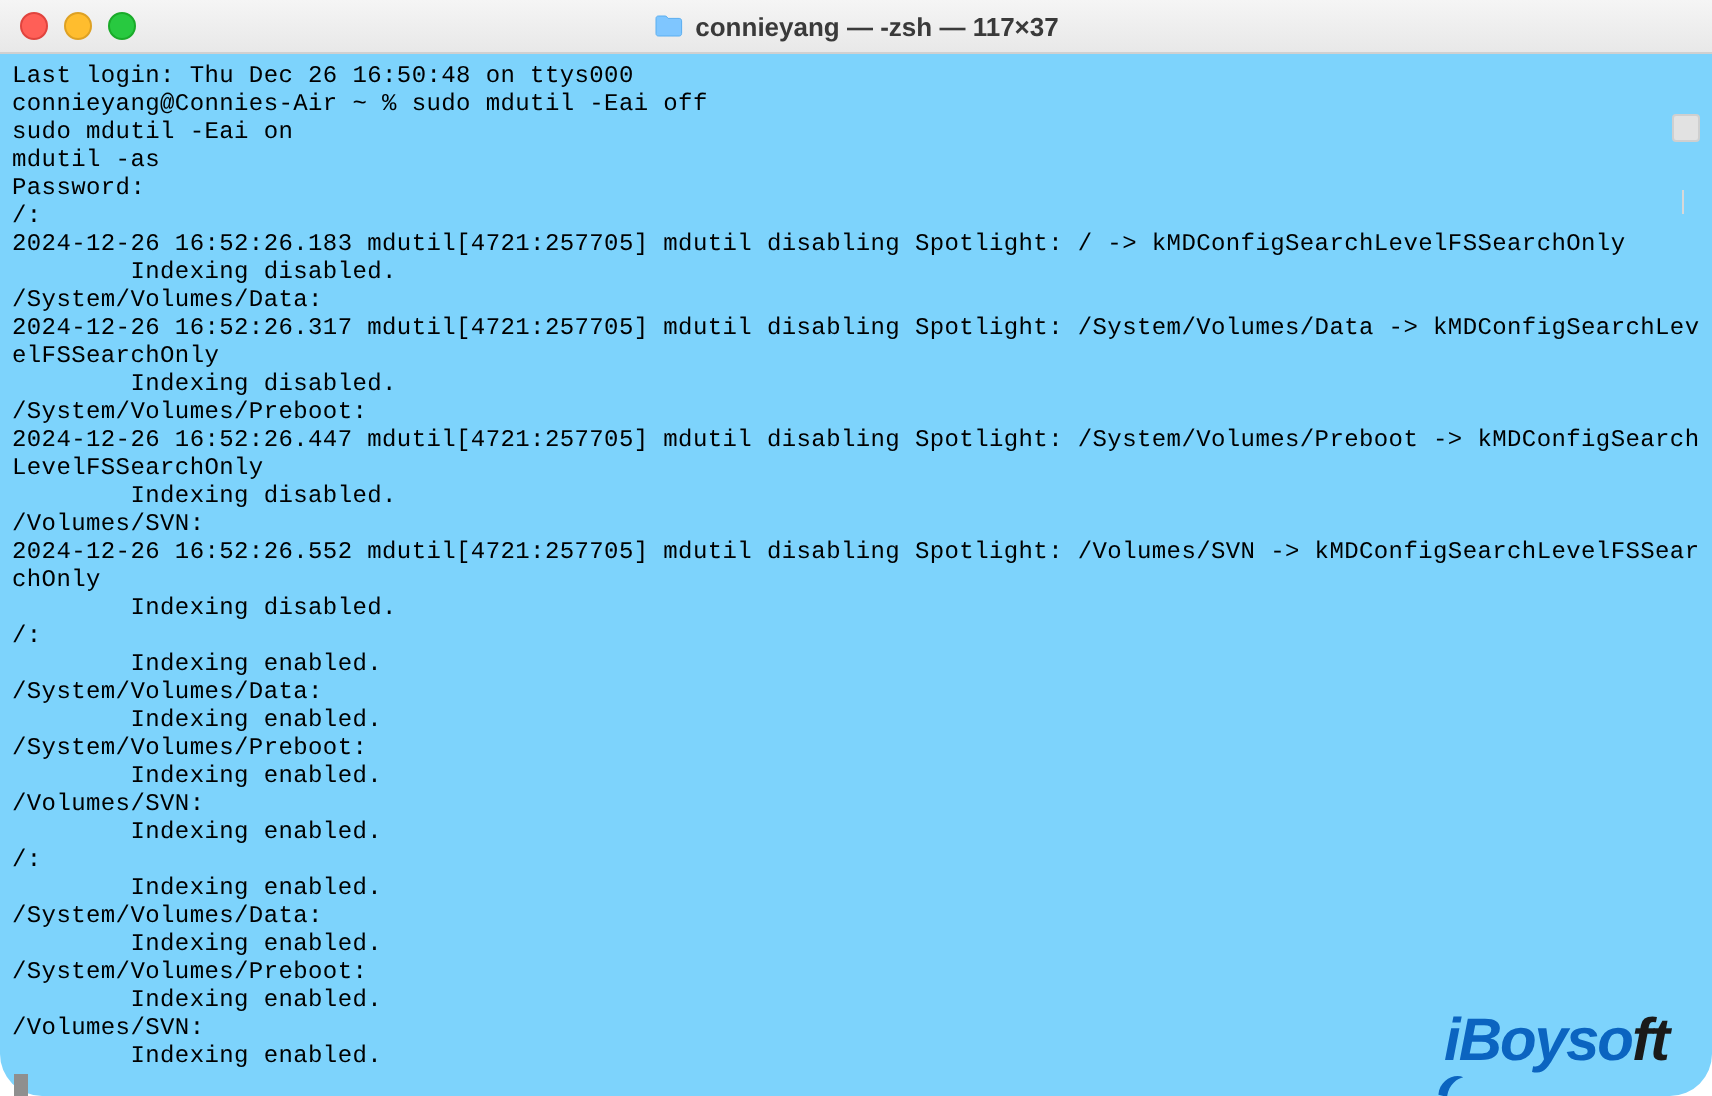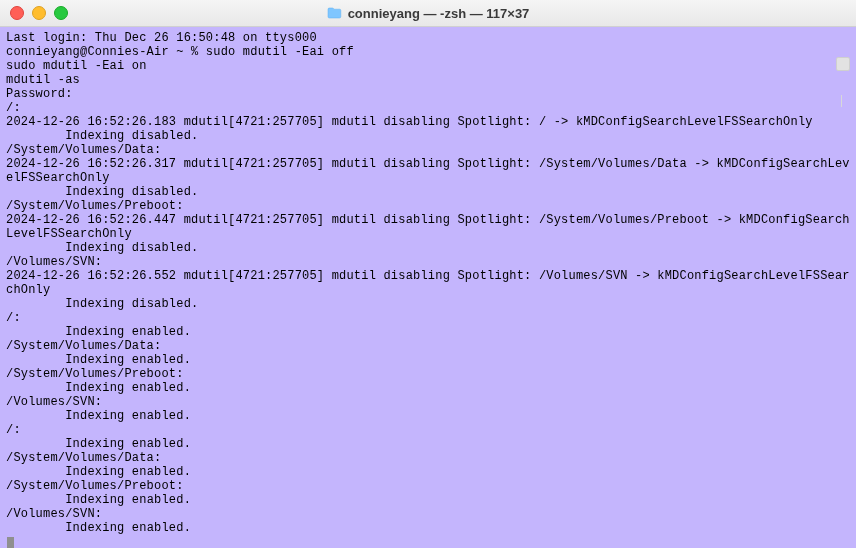--- a/index.html
+++ b/index.html
@@ -7,24 +7,25 @@
     padding: 0;
     width: 856px;
     height: 548px;
     font-family: Menlo, Monaco, "Courier New", monospace;
     background: #ffffff;
     overflow: hidden;
   }
   .window {
     width: 856px;
     height: 548px;
-    background: #c4b5fd;
+    background: #7dd3fc;
     display: flex;
     flex-direction: column;
     position: relative;
+    border-radius: 21px;
   }
   .titlebar {
     height: 26px;
     background: linear-gradient(#f5f5f5, #e8e8e8);
     border-bottom: 1px solid #d0d0d0;
     display: flex;
     align-items: center;
     position: relative;
   }
   .traffic {
@@ -178,14 +179,25 @@
         Indexing enabled.
 /System/Volumes/Data:
         Indexing enabled.
 /System/Volumes/Preboot:
         Indexing enabled.
 /Volumes/SVN:
         Indexing enabled.
 <span class="cursor"></span></div>
   </div>
 
+  <div class="watermark">
+    <span class="i-letter">
+      <span class="dot-over">
+        <svg width="18" height="14" viewBox="0 0 18 14">
+          <path d="M2 10 C4 3, 12 1, 16 4 C13 4, 8 6, 6 12 Z" fill="#0b64c0"></path>
+        </svg>
+      </span>
+    </span>
+    <span>iBoyso</span>
+      <span class="ft">ft</span>
+  </div>
 
 </div>
 
 </body></html>

